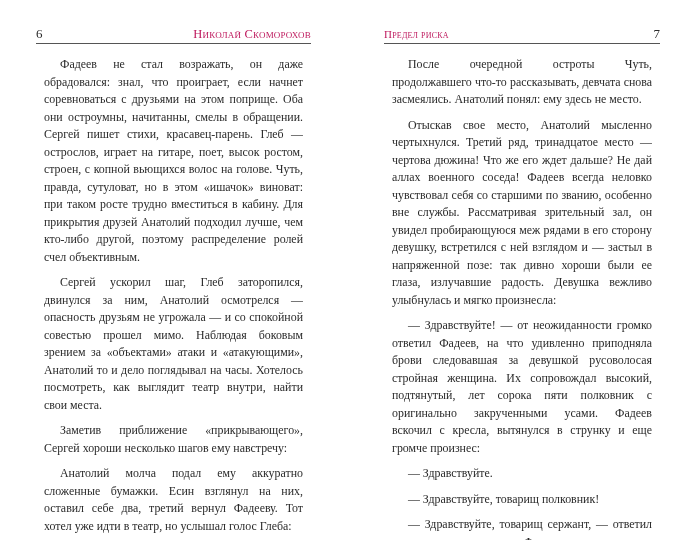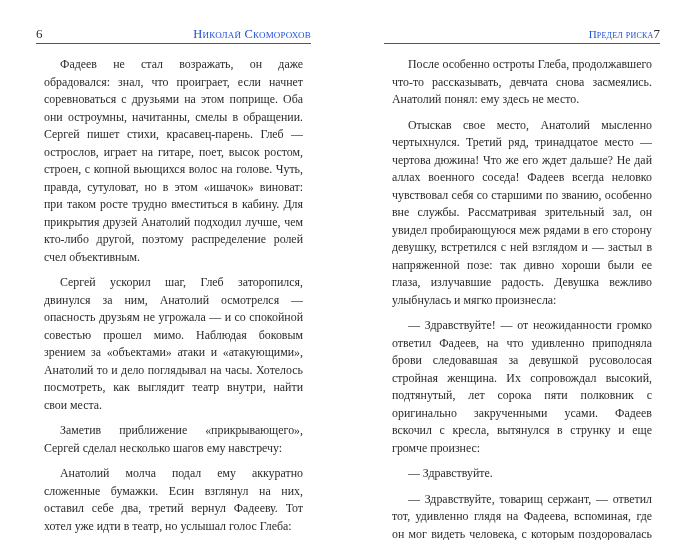--- a/index.html
+++ b/index.html
@@ -2,54 +2,55 @@
 <html><head>
 <meta charset="utf-8">
 <style>
   html, body { margin: 0; padding: 0; background: #ffffff; }
   body { width: 693px; height: 540px; position: relative; overflow: hidden; font-family: "Liberation Serif", "DejaVu Serif", serif; color: #2a2a2a; }
   .page { position: absolute; top: 0; height: 540px; }
   .page.left { left: 0; width: 346px; }
   .page.right { left: 346px; width: 347px; }
   .header { position: absolute; top: 25px; height: 16px; border-bottom: 1px solid #555; display: flex; justify-content: space-between; align-items: flex-end; font-size: 12.5px; line-height: 14px; padding-bottom: 2px; }
   .page.left .header { left: 36px; width: 275px; }
-  .page.right .header { left: 38px; width: 276px; justify-content: flex-end; }
+  .page.right .header { left: 38px; width: 276px; }
   .folio { font-size: 13px; }
-  .running { font-variant: small-caps; letter-spacing: 0.2px; color: #1d4ed8; }
+  .running { font-variant: small-caps; letter-spacing: 0.2px; color: #be185d; }
   .page.right .running { font-size: 11px; }
   .text { position: absolute; top: 48px; font-size: 11.9px; line-height: 17.5px; text-align: justify; hyphens: manual; }
   .page.left .text { left: 36px; width: 275px; }
   .page.right .text { left: 38px; width: 276px; }
   .text p { margin: 8px; text-indent: 16px; }
 </style>
 </head>
 <body>
 
 <div class="page left">
   <div class="header">
     <span class="folio">6</span>
     <span class="running">Николай Скоморохов</span>
   </div>
   <div class="text">
     <p>Фадеев не стал возражать, он даже обрадовался: знал, что проиграет, если начнет соревноваться с друзьями на этом поприще. Оба они остроумны, начитанны, смелы в обращении. Сергей пишет стихи, красавец-парень. Глеб — острослов, играет на гитаре, поет, высок ростом, строен, с копной вьющихся волос на голове. Чуть, правда, сутуловат, но в этом «ишачок» виноват: при таком росте трудно вместиться в кабину. Для прикрытия друзей Анатолий подходил лучше, чем кто-либо другой, поэтому распределение ролей счел объективным.</p>
     <p>Сергей ускорил шаг, Глеб заторопился, двинулся за ним, Анатолий осмотрелся — опасность друзьям не угрожала — и со спокойной совестью прошел мимо. Наблюдая боковым зрением за «объектами» атаки и «атакующими», Анатолий то и дело поглядывал на часы. Хотелось посмотреть, как выглядит театр внутри, найти свои места.</p>
-    <p>Заметив приближение «прикрывающего», Сергей сделал несколько шагов ему навстречу:</p>
+    <p>Заметив приближение «прикрывающего», Сергей хороши несколько шагов ему навстречу:</p>
     <p>Анатолий молча подал ему аккуратно сложенные бумажки. Есин взглянул на них, оставил себе два, третий вернул Фадееву. Тот хотел уже идти в театр, но услышал голос Глеба:</p>
     <p>— Давай билеты.</p>
     <p>— Знакомьтесь! Третий мушкетер, Атос, Фадеев.</p>
 
   </div>
 </div>
 
 <div class="page right">
   <div class="header">
     <span class="running">Предел риска</span>
     <span class="folio">7</span>
   </div>
   <div class="text">
-    <p>После особенно остроты Глеба, продолжавшего что-то рассказывать, девчата снова засмеялись. Анатолий понял: ему здесь не место.</p>
+    <p>После очередной остроты Чуть, продолжавшего что-то рассказывать, девчата снова засмеялись. Анатолий понял: ему здесь не место.</p>
     <p>Отыскав свое место, Анатолий мысленно чертыхнулся. Третий ряд, тринадцатое место — чертова дюжина! Что же его ждет дальше? Не дай аллах военного соседа! Фадеев всегда неловко чувствовал себя со старшими по званию, особенно вне службы. Рассматривая зрительный зал, он увидел пробирающуюся меж рядами в его сторону девушку, встретился с ней взглядом и — застыл в напряженной позе: так дивно хороши были ее глаза, излучавшие радость. Девушка вежливо улыбнулась и мягко произнесла:</p>
     <p>— Здравствуйте! — от неожиданности громко ответил Фадеев, на что удивленно приподняла брови следовавшая за девушкой русоволосая стройная женщина. Их сопровождал высокий, подтянутый, лет сорока пяти полковник с оригинально закрученными усами. Фадеев вскочил с кресла, вытянулся в струнку и еще громче произнес:</p>
     <p>— Здравствуйте.</p>
+    <p>— Здравствуйте, товарищ полковник!</p>
     <p>— Здравствуйте, товарищ сержант, — ответил тот, удивленно глядя на Фадеева, вспоминая, где он мог видеть человека, с которым поздоровалась его дочь.</p>
 
   </div>
 </div>
 
 </body></html>

